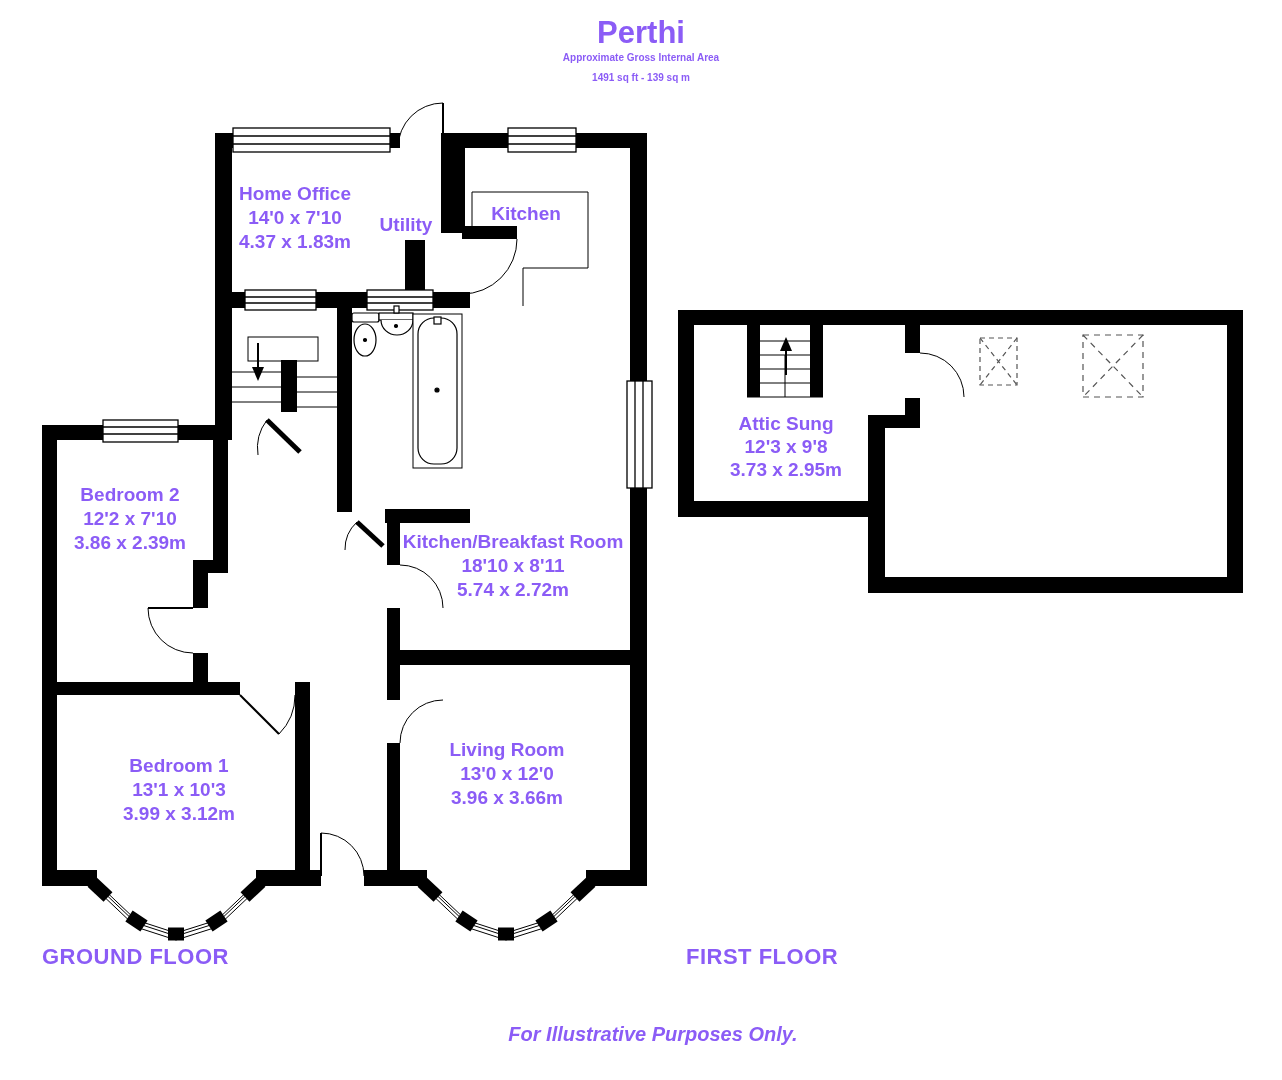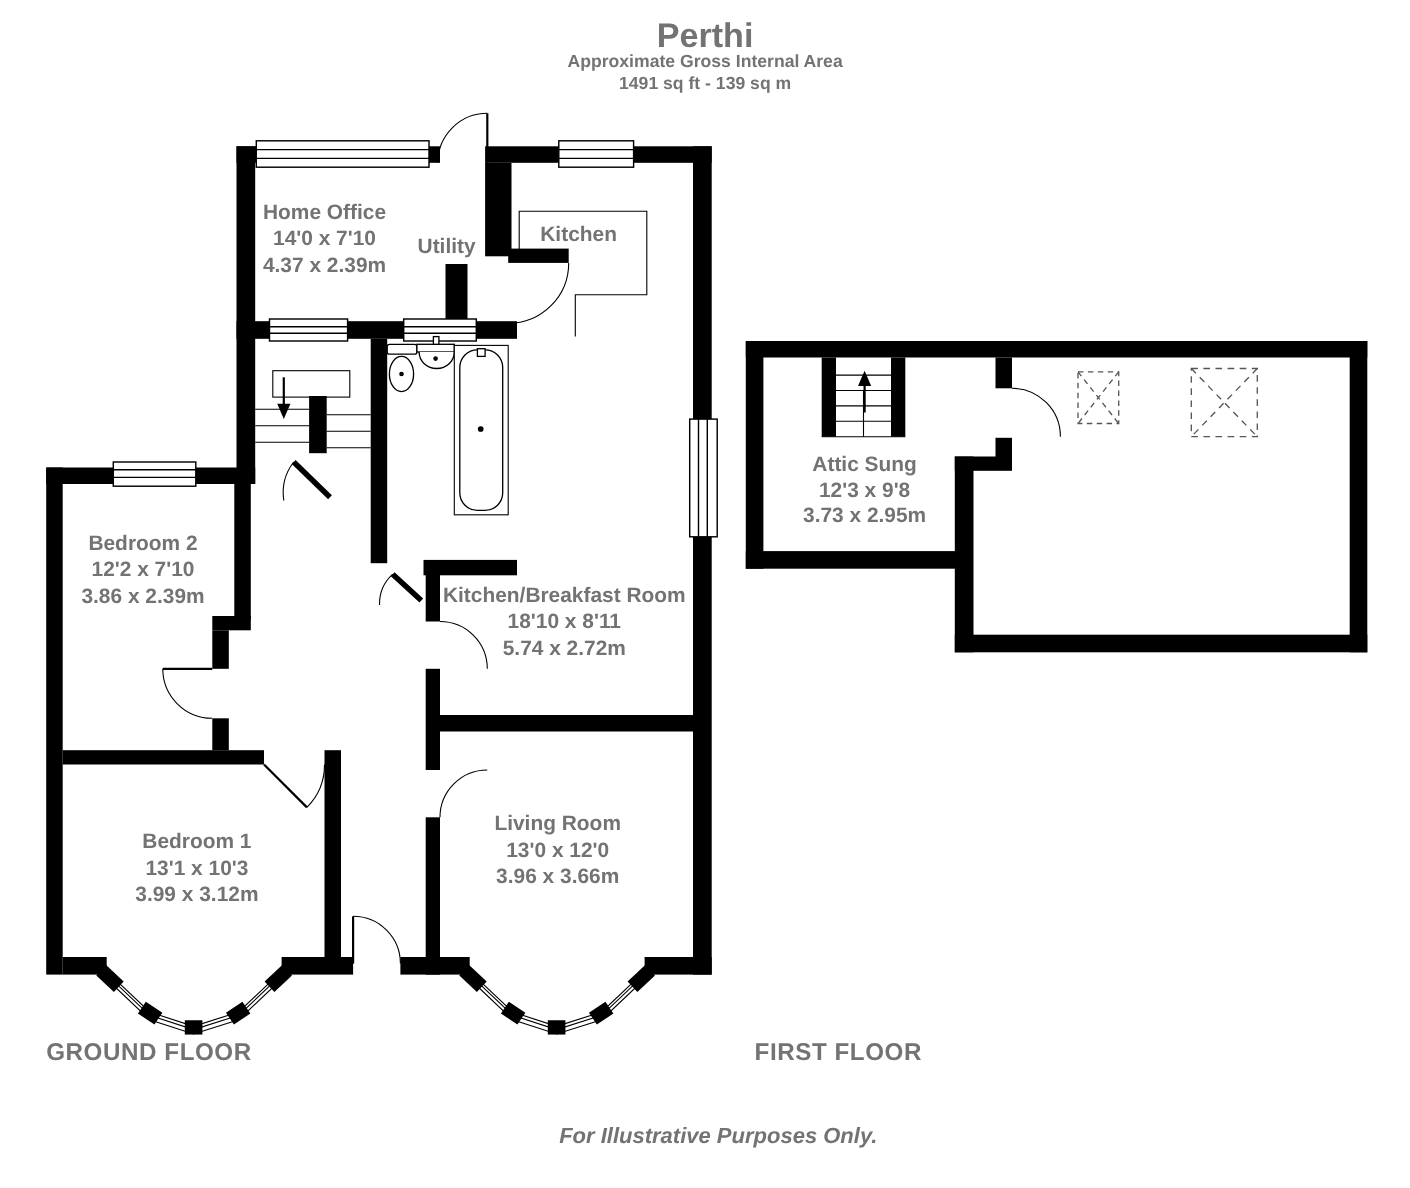--- a/index.html
+++ b/index.html
@@ -1,21 +1,21 @@
 <!DOCTYPE html>
 <html><head>
 <meta charset="utf-8">
 <style>
   html,body{margin:0;padding:0;background:#ffffff;}
   #canvas{position:relative;width:1282px;height:1080px;background:#ffffff;overflow:hidden;
-          font-family:"Liberation Sans", sans-serif;color:#737373;}
+          font-family:"Liberation Sans", sans-serif;color:#8b5cf6;}
   #plan-svg{position:absolute;left:0;top:0;width:1282px;height:1080px;}
   .txt{position:absolute;transform:translate(-50%,-50%);text-align:center;white-space:nowrap;}
   .title{font-size:31px;font-weight:bold;}
-  .subtitle{font-size:16px;font-weight:bold;}
+  .subtitle{font-size:10px;font-weight:bold;}
   .room{font-size:19px;font-weight:bold;line-height:24px;}
   .room-sm{font-size:19px;font-weight:bold;line-height:23px;}
   .floor-label{position:absolute;font-size:22px;font-weight:bold;letter-spacing:.5px;white-space:nowrap;}
   .footer1{font-size:20px;font-weight:normal;}
   .footer2{font-size:20px;font-weight:bold;font-style:italic;}
 </style>
 </head>
 <body>
 
 <div id="canvas">
@@ -252,21 +252,21 @@
   </g>
 </svg>
 
   <div class="txt title" style="left:641px;top:33px;">Perthi</div>
   <div class="txt subtitle" style="left:641px;top:57px;">Approximate Gross Internal Area</div>
   <div class="txt subtitle" style="left:641px;top:77px;">1491 sq ft - 139 sq m</div>
 
   <div class="txt room" style="left:295px;top:218px;">
     <div>Home Office</div>
     <div>14'0 x 7'10</div>
-    <div>4.37 x 2.39m</div>
+    <div>4.37 x 1.83m</div>
   </div>
 
   <div class="txt room" style="left:406px;top:225px;">
     <div>Utility</div>
   </div>
 
   <div class="txt room" style="left:526px;top:214px;">
     <div>Kitchen</div>
   </div>
 

